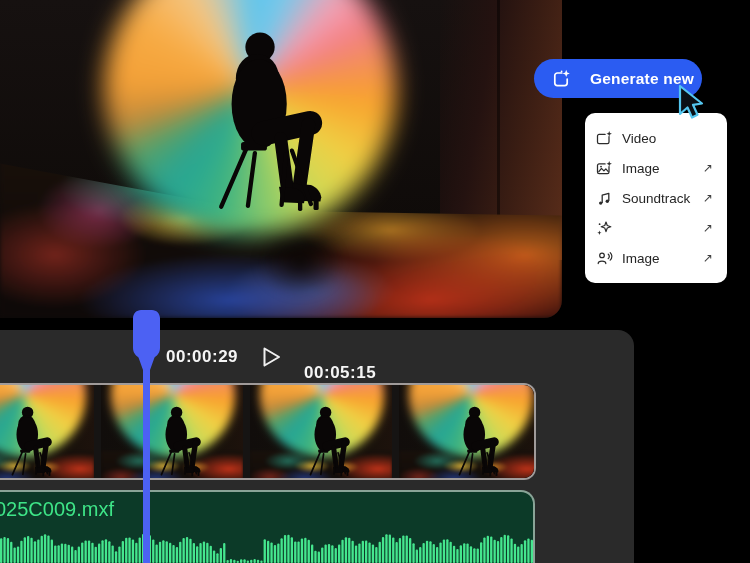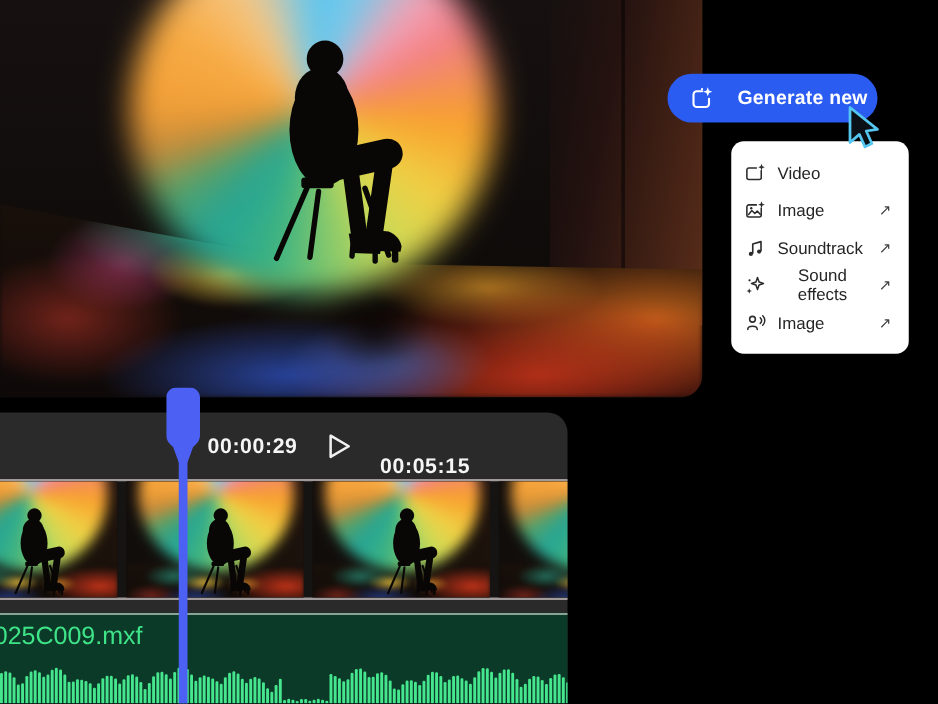--- a/index.html
+++ b/index.html
@@ -53,21 +53,21 @@
       box-shadow:0 6px 18px rgba(0,0,0,.45);}
   .menu-item{height:30px;display:flex;align-items:center;gap:9px;padding:0 14px 0 11px;cursor:pointer;}
   .mi-icon{width:17px;height:17px;display:flex;align-items:center;justify-content:center;flex:0 0 17px;}
   .mi-label{font-size:13.5px;color:#252525;text-align:center;}
   .mi-arrow{margin-left:auto;font-size:12px;color:#3f3f3f;font-family:"DejaVu Sans",sans-serif;}
 
   
   .cursor{position:absolute;left:676px;top:83px;z-index:50;pointer-events:none;}
 
   
-  .timeline{position:absolute;left:0;top:330px;width:454px;height:233px;
+  .timeline{position:absolute;left:0;top:330px;width:634px;height:233px;
       background:#2a2a2a;border-radius:0 16px 0 0;overflow:hidden;}
   .tc-bar{position:absolute;left:0;top:0;width:562px;height:53px;
       display:flex;align-items:center;}
   .tc{color:#f5f5f5;font-size:17px;font-weight:700;letter-spacing:.5px;}
   .tc.cur{margin-left:166px;}
   .tc.tot{margin-left:22px;margin-top:32px;}
   .play{margin-left:24px;cursor:pointer;}
 
   .strip{position:absolute;left:0;top:53px;width:536px;height:97px;
       background:#161413;display:flex;gap:7px;overflow:hidden;cursor:pointer;
@@ -194,21 +194,20 @@
       <span class="mi-arrow">↗</span>
     </div>
     <div class="menu-item">
       <span class="mi-icon">
         <svg width="17" height="17" viewBox="0 0 17 17">
           <path d="M10,2 l1.25,3.55 3.55,1.25 -3.55,1.25 -1.25,3.55 -1.25,-3.55 -3.55,-1.25 3.55,-1.25 z" fill="none" stroke="#2c2c2c" stroke-width="1.2" stroke-linejoin="round"></path>
           <path d="M3.4,10.6 l0.6,1.55 1.55,0.6 -1.55,0.6 -0.6,1.55 -0.6,-1.55 -1.55,-0.6 1.55,-0.6 z" fill="#2c2c2c"></path>
           <circle cx="3.6" cy="4.2" r="0.9" fill="#2c2c2c"></circle>
         </svg>
       </span>
-      <span class="mi-label">Sound effects</span>
       <span class="mi-arrow">↗</span>
     </div>
     <div class="menu-item">
       <span class="mi-icon">
         <svg width="17" height="17" viewBox="0 0 17 17">
           <circle cx="6" cy="5.4" r="2.3" fill="none" stroke="#2c2c2c" stroke-width="1.25"></circle>
           <path d="M2.2,13.6 c0,-3.4 7.6,-3.4 7.6,0" fill="none" stroke="#2c2c2c" stroke-width="1.25" stroke-linecap="round"></path>
           <path d="M12.2,4.2 c1.3,1.3 1.3,3.2 0,4.5" fill="none" stroke="#2c2c2c" stroke-width="1.2" stroke-linecap="round"></path>
           <path d="M14.2,2.6 c2.2,2.2 2.2,5.4 0,7.6" fill="none" stroke="#2c2c2c" stroke-width="1.2" stroke-linecap="round"></path>
         </svg>

